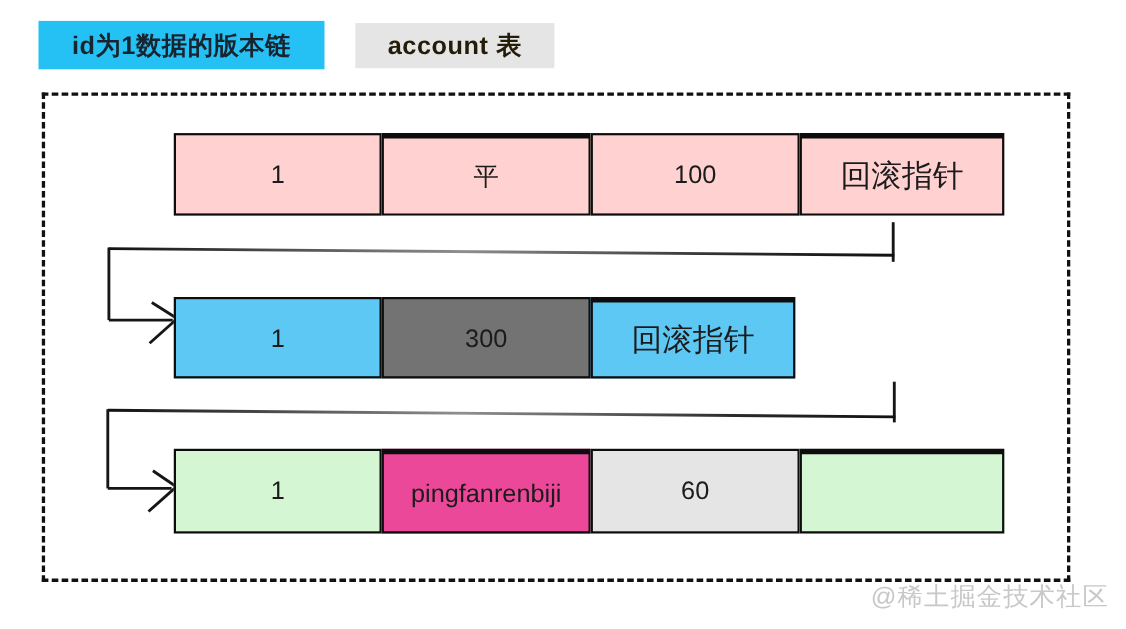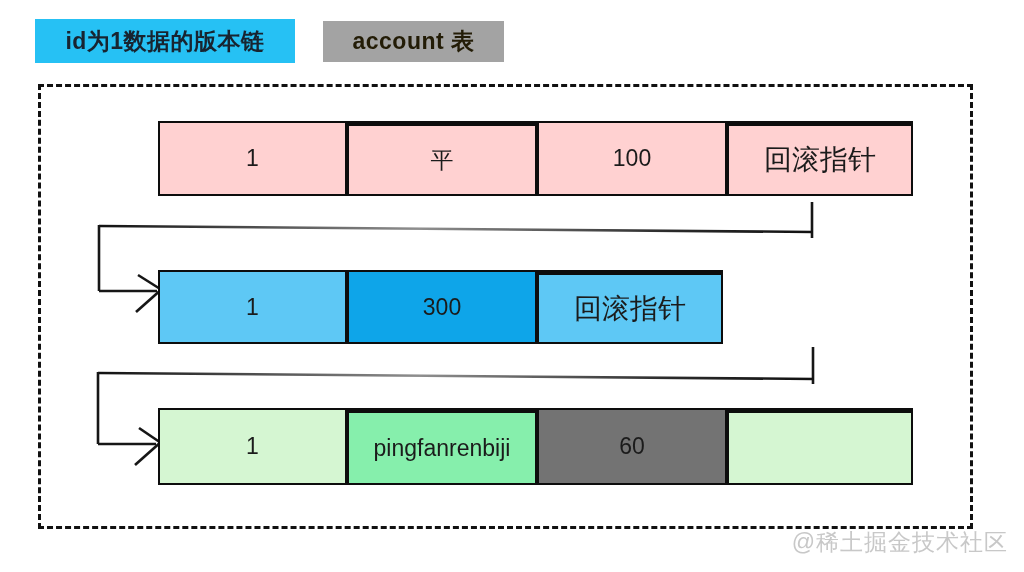--- a/index.html
+++ b/index.html
@@ -19,21 +19,21 @@
     position: absolute;
     display: flex;
     align-items: center;
     justify-content: center;
     font-size: 23px;
     font-weight: 700;
     color: #182430;
     letter-spacing: 0.5px;
   }
   .badge-blue  { left: 35px;  top: 19px; width: 260px; height: 44px; background: #26c1f4; text-align: right; }
-  .badge-yellow{ left: 323px; top: 21px; width: 181px; height: 41px; background: #a3a3a3; color: #231c06; text-align: center; }
+  .badge-yellow{ left: 323px; top: 21px; width: 181px; height: 41px; background: #e5e5e5; color: #231c06; text-align: center; }
 
   
   .dashed-box {
     position: absolute;
     left: 38px; top: 84px;
     width: 935px; height: 445px;
     border: 3px dashed #111111;
   }
 
   
@@ -131,26 +131,26 @@
 
   <div class="vrow vrow-1">
     <div class="cell cell-1" style="background-color: rgb(255, 209, 209);">1</div>
     <div class="cell cell-2" style="background-color: rgb(255, 209, 209);">平</div>
     <div class="cell cell-3" style="background-color: rgb(255, 209, 209);">100</div>
     <div class="cell cell-4" style="background-color: rgb(255, 209, 209);">回滚指针</div>
   </div>
 
   <div class="vrow vrow-2">
     <div class="cell cell-1" style="background-color: rgb(94, 200, 245);">1</div>
-    <div class="cell cell-3" style="background-color: #0ea5e9;">300</div>
+    <div class="cell cell-3" style="background-color: #737373;">300</div>
     <div class="cell cell-4" style="background-color: rgb(94, 200, 245);">回滚指针</div>
   </div>
 
   <div class="vrow vrow-3">
     <div class="cell cell-1" style="background-color: rgb(213, 246, 210);">1</div>
-    <div class="cell cell-2" style="background-color: #86efac;">pingfanrenbiji</div>
-    <div class="cell cell-3" style="background-color: #737373;">60</div>
+    <div class="cell cell-2" style="background-color: #ec4899;">pingfanrenbiji</div>
+    <div class="cell cell-3" style="background-color: #e5e5e5;">60</div>
     <div class="cell cell-4" style="background-color: rgb(213, 246, 210);"></div>
   </div>
 
   <div class="watermark">@稀土掘金技术社区</div>
 
 </div>
 
 </body></html>

